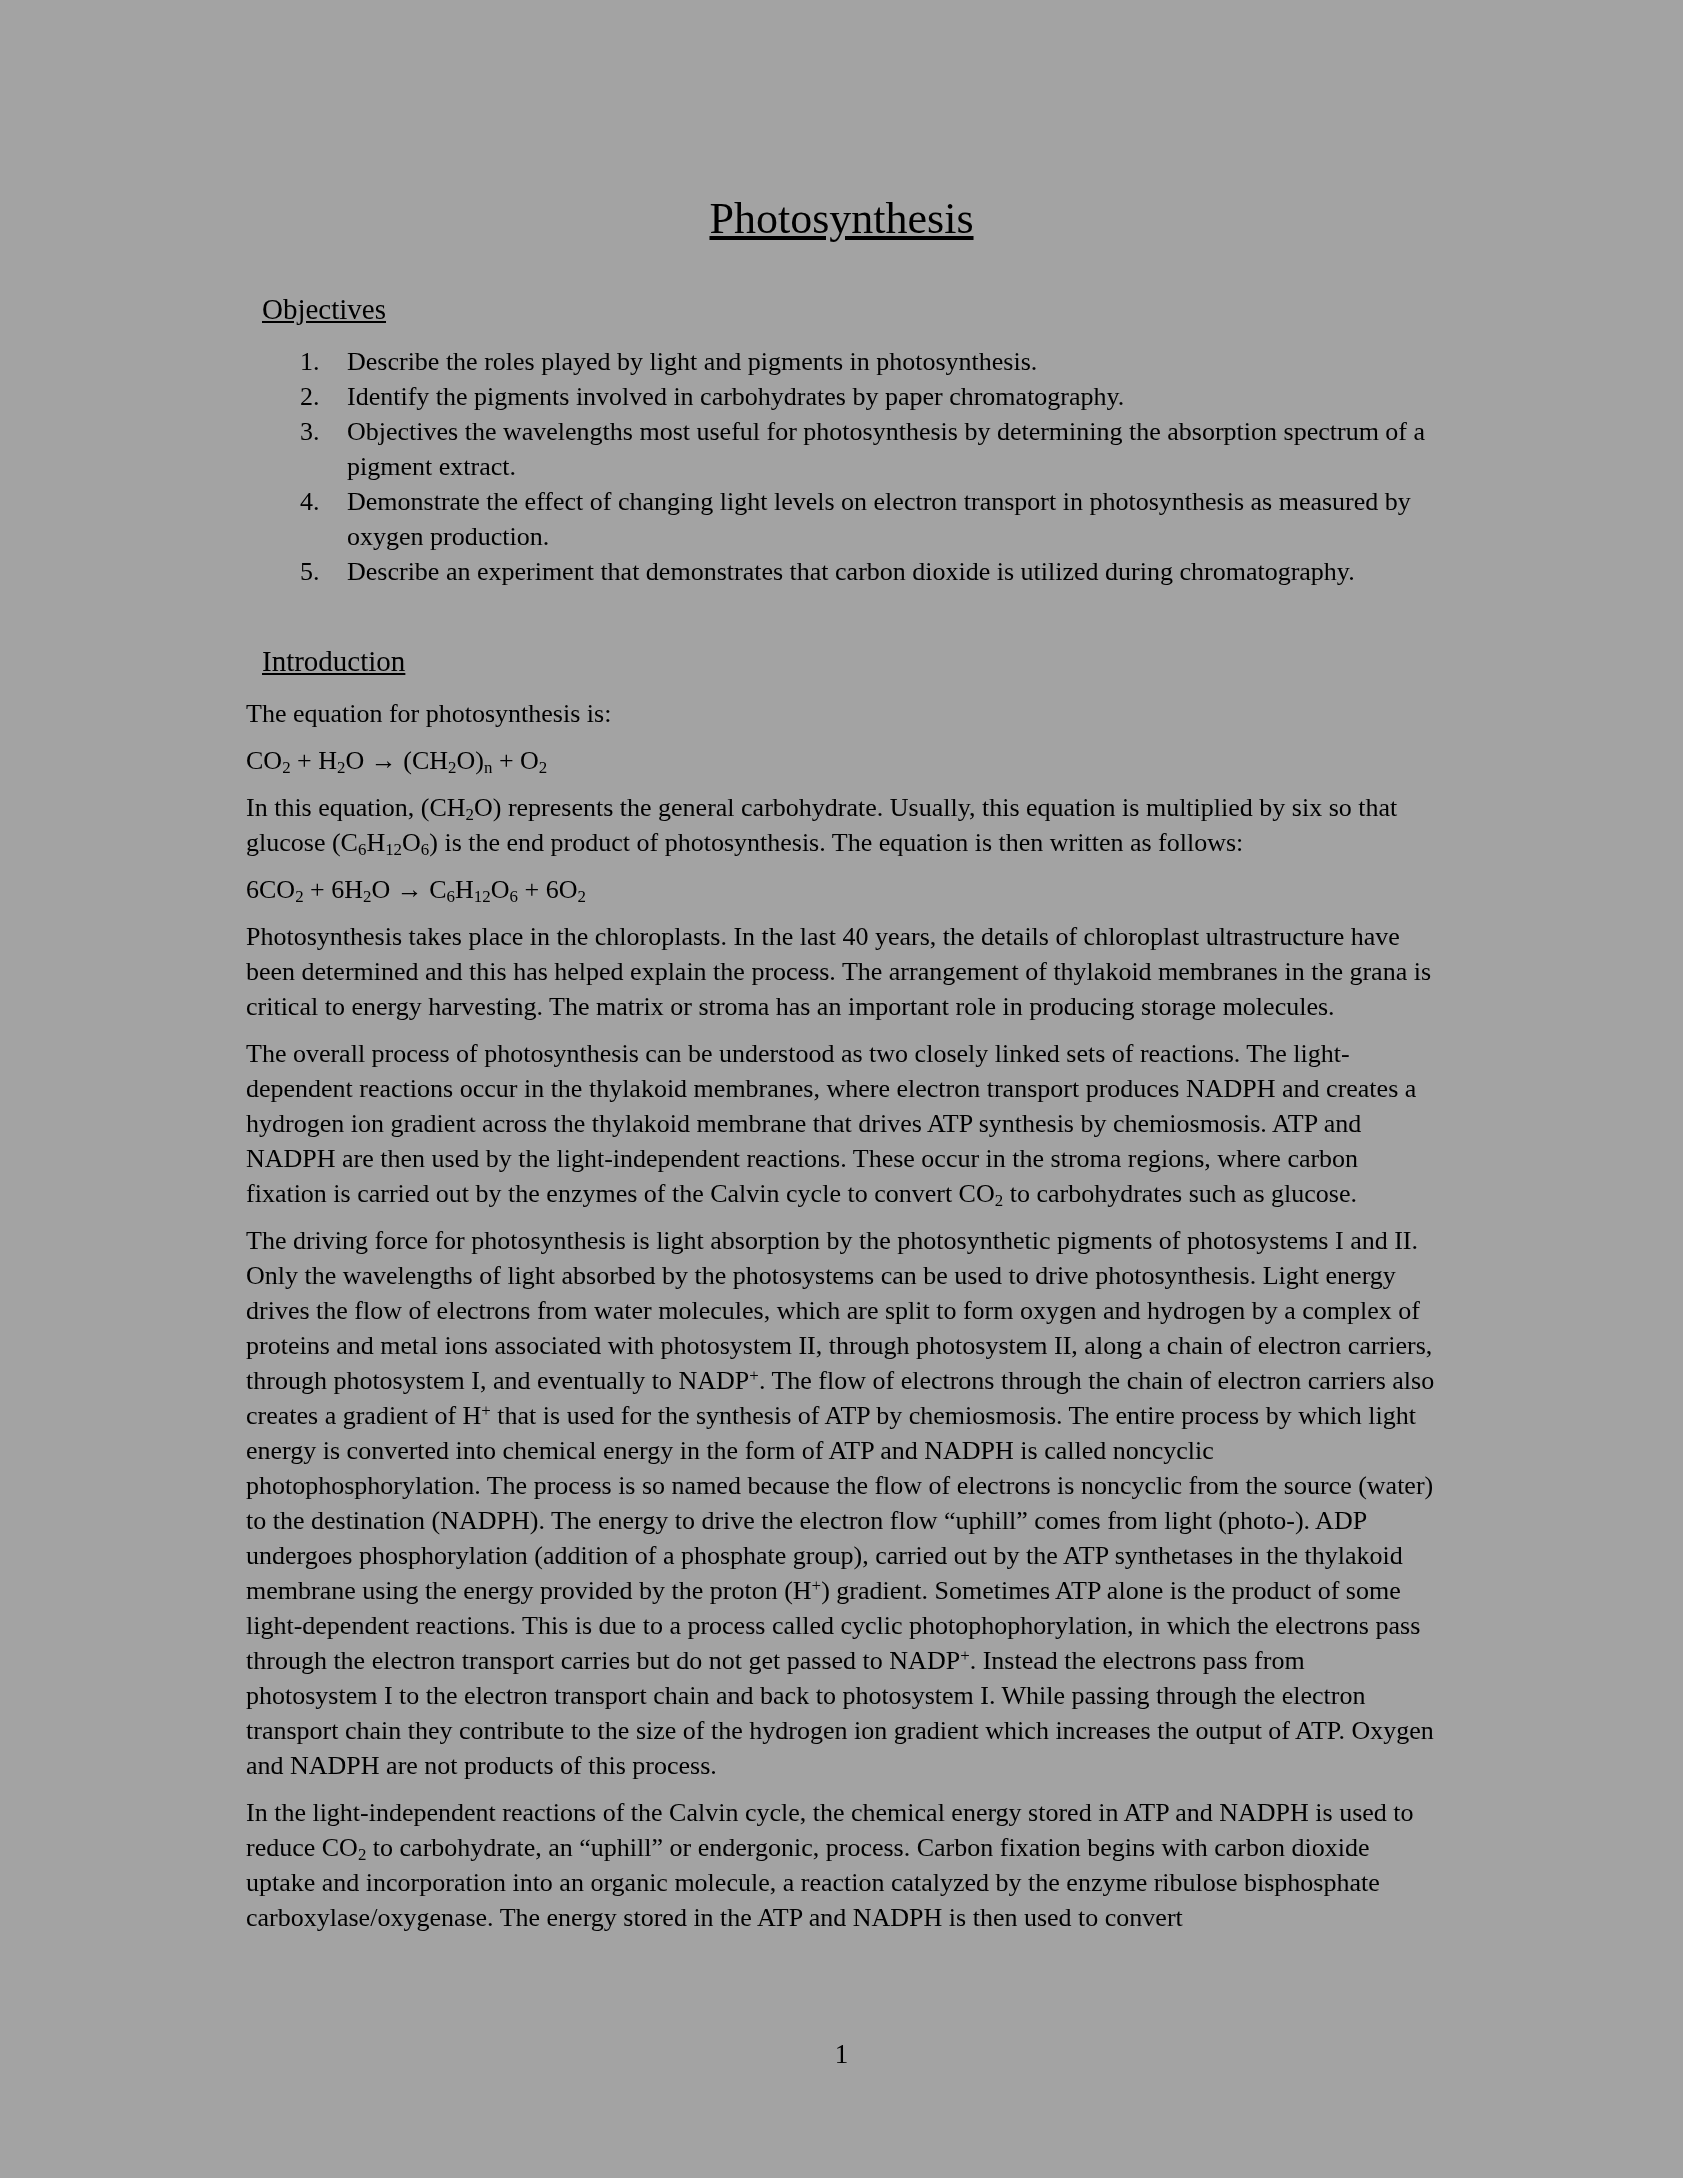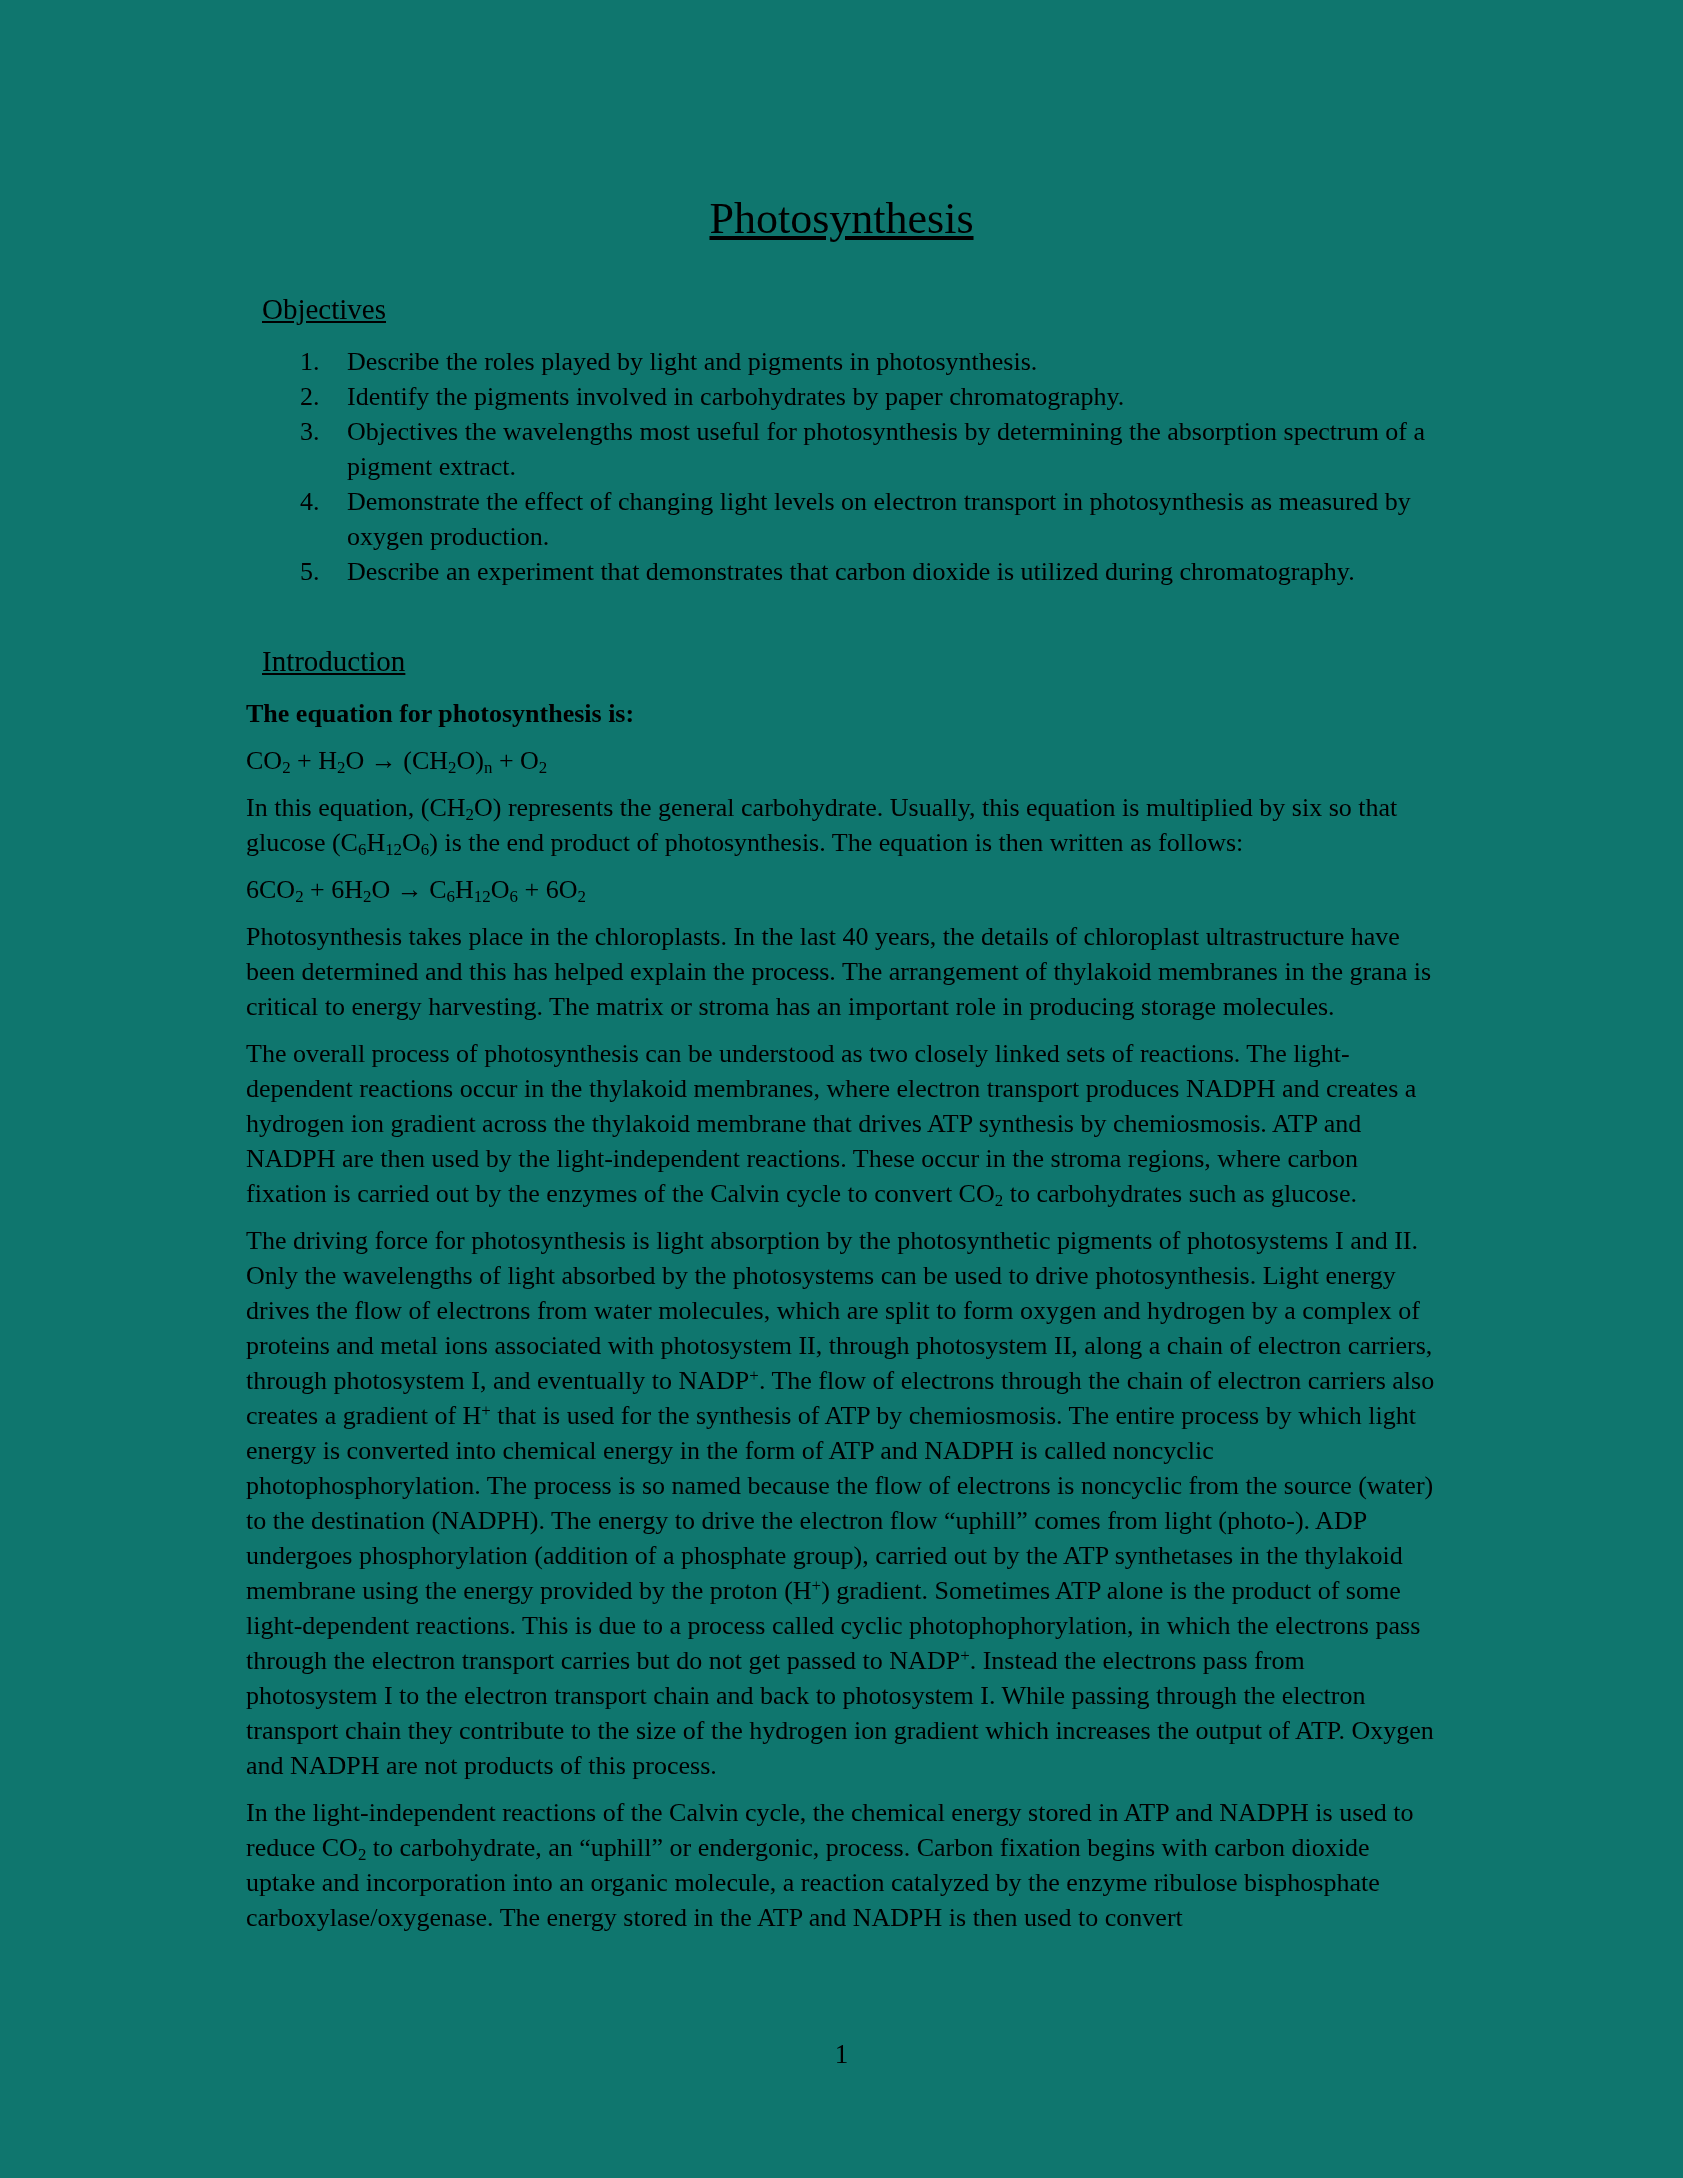--- a/index.html
+++ b/index.html
@@ -13,21 +13,21 @@
     overflow: hidden;
     color: #000000;
     font-family: "Liberation Serif", "DejaVu Serif", serif;
   }
   .page {
     position: relative;
     width: 1683px;
     height: 2178px;
     box-sizing: border-box;
     padding: 194px 246px 0 246px;
-    background: #0f766e;
+    background: #a3a3a3;
   }
   .doc-title {
     font-size: 44px;
     font-weight: normal;
     line-height: 50px;
     margin: 0 0 47px 0;
     text-align: center;
     text-decoration: underline;
   }
   .section-heading {
@@ -40,21 +40,20 @@
   .section-heading.intro-gap {
     margin-top: 54px;
   }
   .body-text {
     font-size: 26px;
     line-height: 35px;
     margin: 0 0 12px 0;
     text-align: left;
   }
   .lead-line {
-    font-weight: bold;
   }
   .equation {
     font-size: 26px;
     line-height: 35px;
     margin: 0 0 12px 0;
     white-space: nowrap;
   }
   .objectives-list {
     margin: 0;
     padding: 0;

